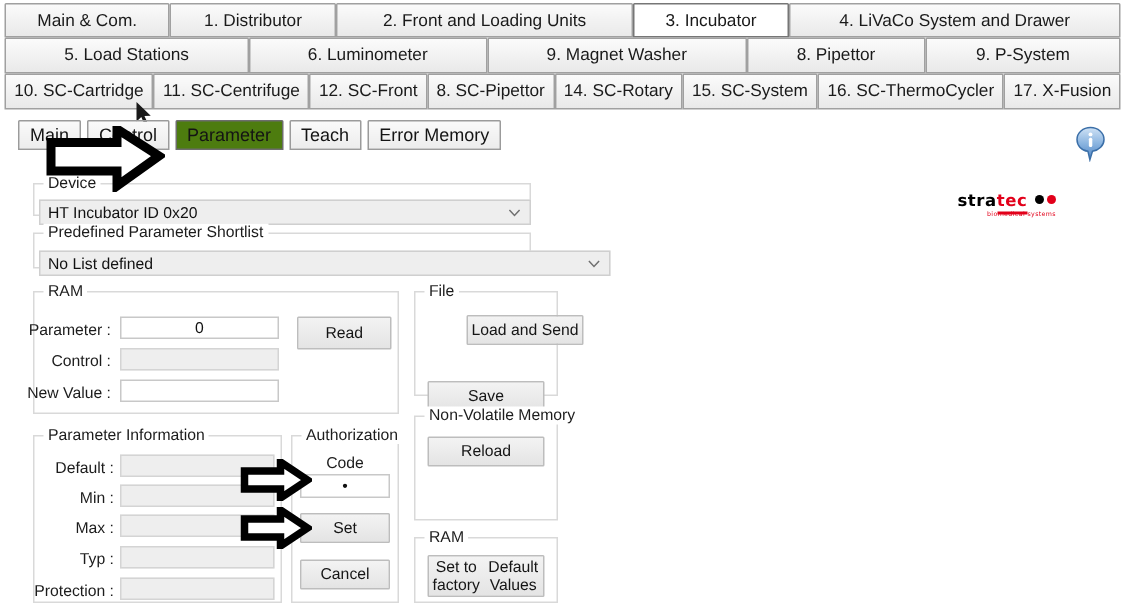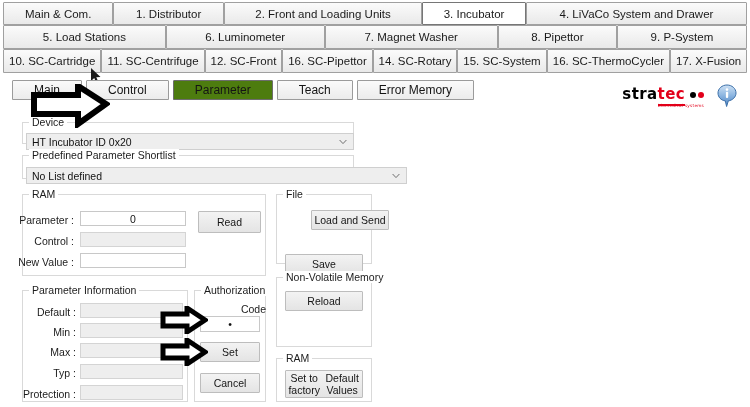--- a/index.html
+++ b/index.html
@@ -35,31 +35,31 @@
   .tabrow.r1{padding-top:2px;height:25px;}
   .tabrow.r2{height:24px;}
   .tabrow.r3{height:24px;}
 
   
   .innertabs{position:absolute;left:12px;top:80px;display:flex;gap:4px;align-items:flex-end;}
   .itab{
     background:linear-gradient(#fafafa,#ececec);
     border:1px solid #9b9b9b;
     height:20px;line-height:19px;
-    padding:0 21px;
+    padding:0 7px;
     font-size:12px;
     box-sizing:border-box;
     color:#141414;
     border-radius:1px 1px 0 0;
   }
   .itab.sel{background:#4d7c0f;border:1px solid #6d6d6d;}
 
   
   .brand{position:absolute;right:46px;top:86px;text-align:right;line-height:1;}
-  .brand .word{font-family:"DejaVu Sans", sans-serif;font-weight:bold;font-size:15px;letter-spacing:.4px;}
+  .brand .word{font-family:"DejaVu Sans", sans-serif;font-weight:bold;font-size:11px;letter-spacing:.4px;margin-top:41px;}
   .brand .blk{color:#000000;}
   .brand .red{color:#e2001a;border-bottom:2px solid #e2001a;padding-bottom:1px;}
   .brand .dots{display:inline-block;margin-left:3px;vertical-align:1px;}
   .brand .dot{display:inline-block;width:6px;height:6px;border-radius:50%;margin-left:2px;}
   .brand .dot.k{background:#000;}
   .brand .dot.r{background:#e2001a;}
   .brand .sub{color:#e2001a;font-size:4.2px;letter-spacing:.25px;margin-top:2px;font-family:"DejaVu Sans", sans-serif;}
 
   .infoicon{position:absolute;right:12px;top:84px;width:22px;height:24px;}
 
@@ -125,42 +125,42 @@
     </div>
 
     <div class="tabrow r2">
       <div class="tab" style="flex-grow:160">
           <span>5. Load Stations</span>
         </div>
       <div class="tab" style="flex-grow:158">
           <span>6. Luminometer</span>
         </div>
       <div class="tab" style="flex-grow:160">
-          <span>7. Magnet Washer</span>
+          <span>9. Magnet Washer</span>
         </div>
       <div class="tab" style="flex-grow:130">
           <span>8. Pipettor</span>
         </div>
       <div class="tab" style="flex-grow:132">
           <span>9. P-System</span>
         </div>
     </div>
 
     <div class="tabrow r3">
       <div class="tab" style="flex-grow:98">
           <span>10. SC-Cartridge</span>
         </div>
       <div class="tab" style="flex-grow:102">
           <span>11. SC-Centrifuge</span>
         </div>
       <div class="tab" style="flex-grow:80">
           <span>12. SC-Front</span>
         </div>
       <div class="tab" style="flex-grow:90">
-          <span>16. SC-Pipettor</span>
+          <span>8. SC-Pipettor</span>
         </div>
       <div class="tab" style="flex-grow:86">
           <span>14. SC-Rotary</span>
         </div>
       <div class="tab" style="flex-grow:90">
           <span>15. SC-System</span>
         </div>
       <div class="tab" style="flex-grow:114">
           <span>16. SC-ThermoCycler</span>
         </div>
@@ -252,21 +252,21 @@
 
   <span class="lbl" style="left:14px;top:367px;width:62px;">Typ :</span>
   <div class="field ro" style="left:80px;top:364px;width:103px;"><span></span></div>
 
   <span class="lbl" style="left:8px;top:388px;width:68px;">Protection :</span>
   <div class="field ro" style="left:80px;top:385px;width:103px;"><span></span></div>
 
   <div class="gbox" style="left:194px;top:290px;width:72px;height:112px;">
     <span class="glabel">Authorization</span>
   </div>
-  <span class="lbl" style="left:194px;top:303px;width:72px;">Code</span>
+  <span class="lbl" style="left:194px;top:303px;width:72px;text-align:center;">Code</span>
   <div class="field center" style="left:200px;top:316px;width:60px;height:16px;line-height:15px;"><span>•</span></div>
   <div class="btn" style="left:200px;top:342px;width:60px;height:20px;">
       <span>Set</span>
     </div>
   <div class="btn" style="left:200px;top:373px;width:60px;height:20px;">
       <span>Cancel</span>
     </div>
 
   <div class="gbox" style="left:276px;top:194px;width:96px;height:70px;">
     <span class="glabel">File</span>

